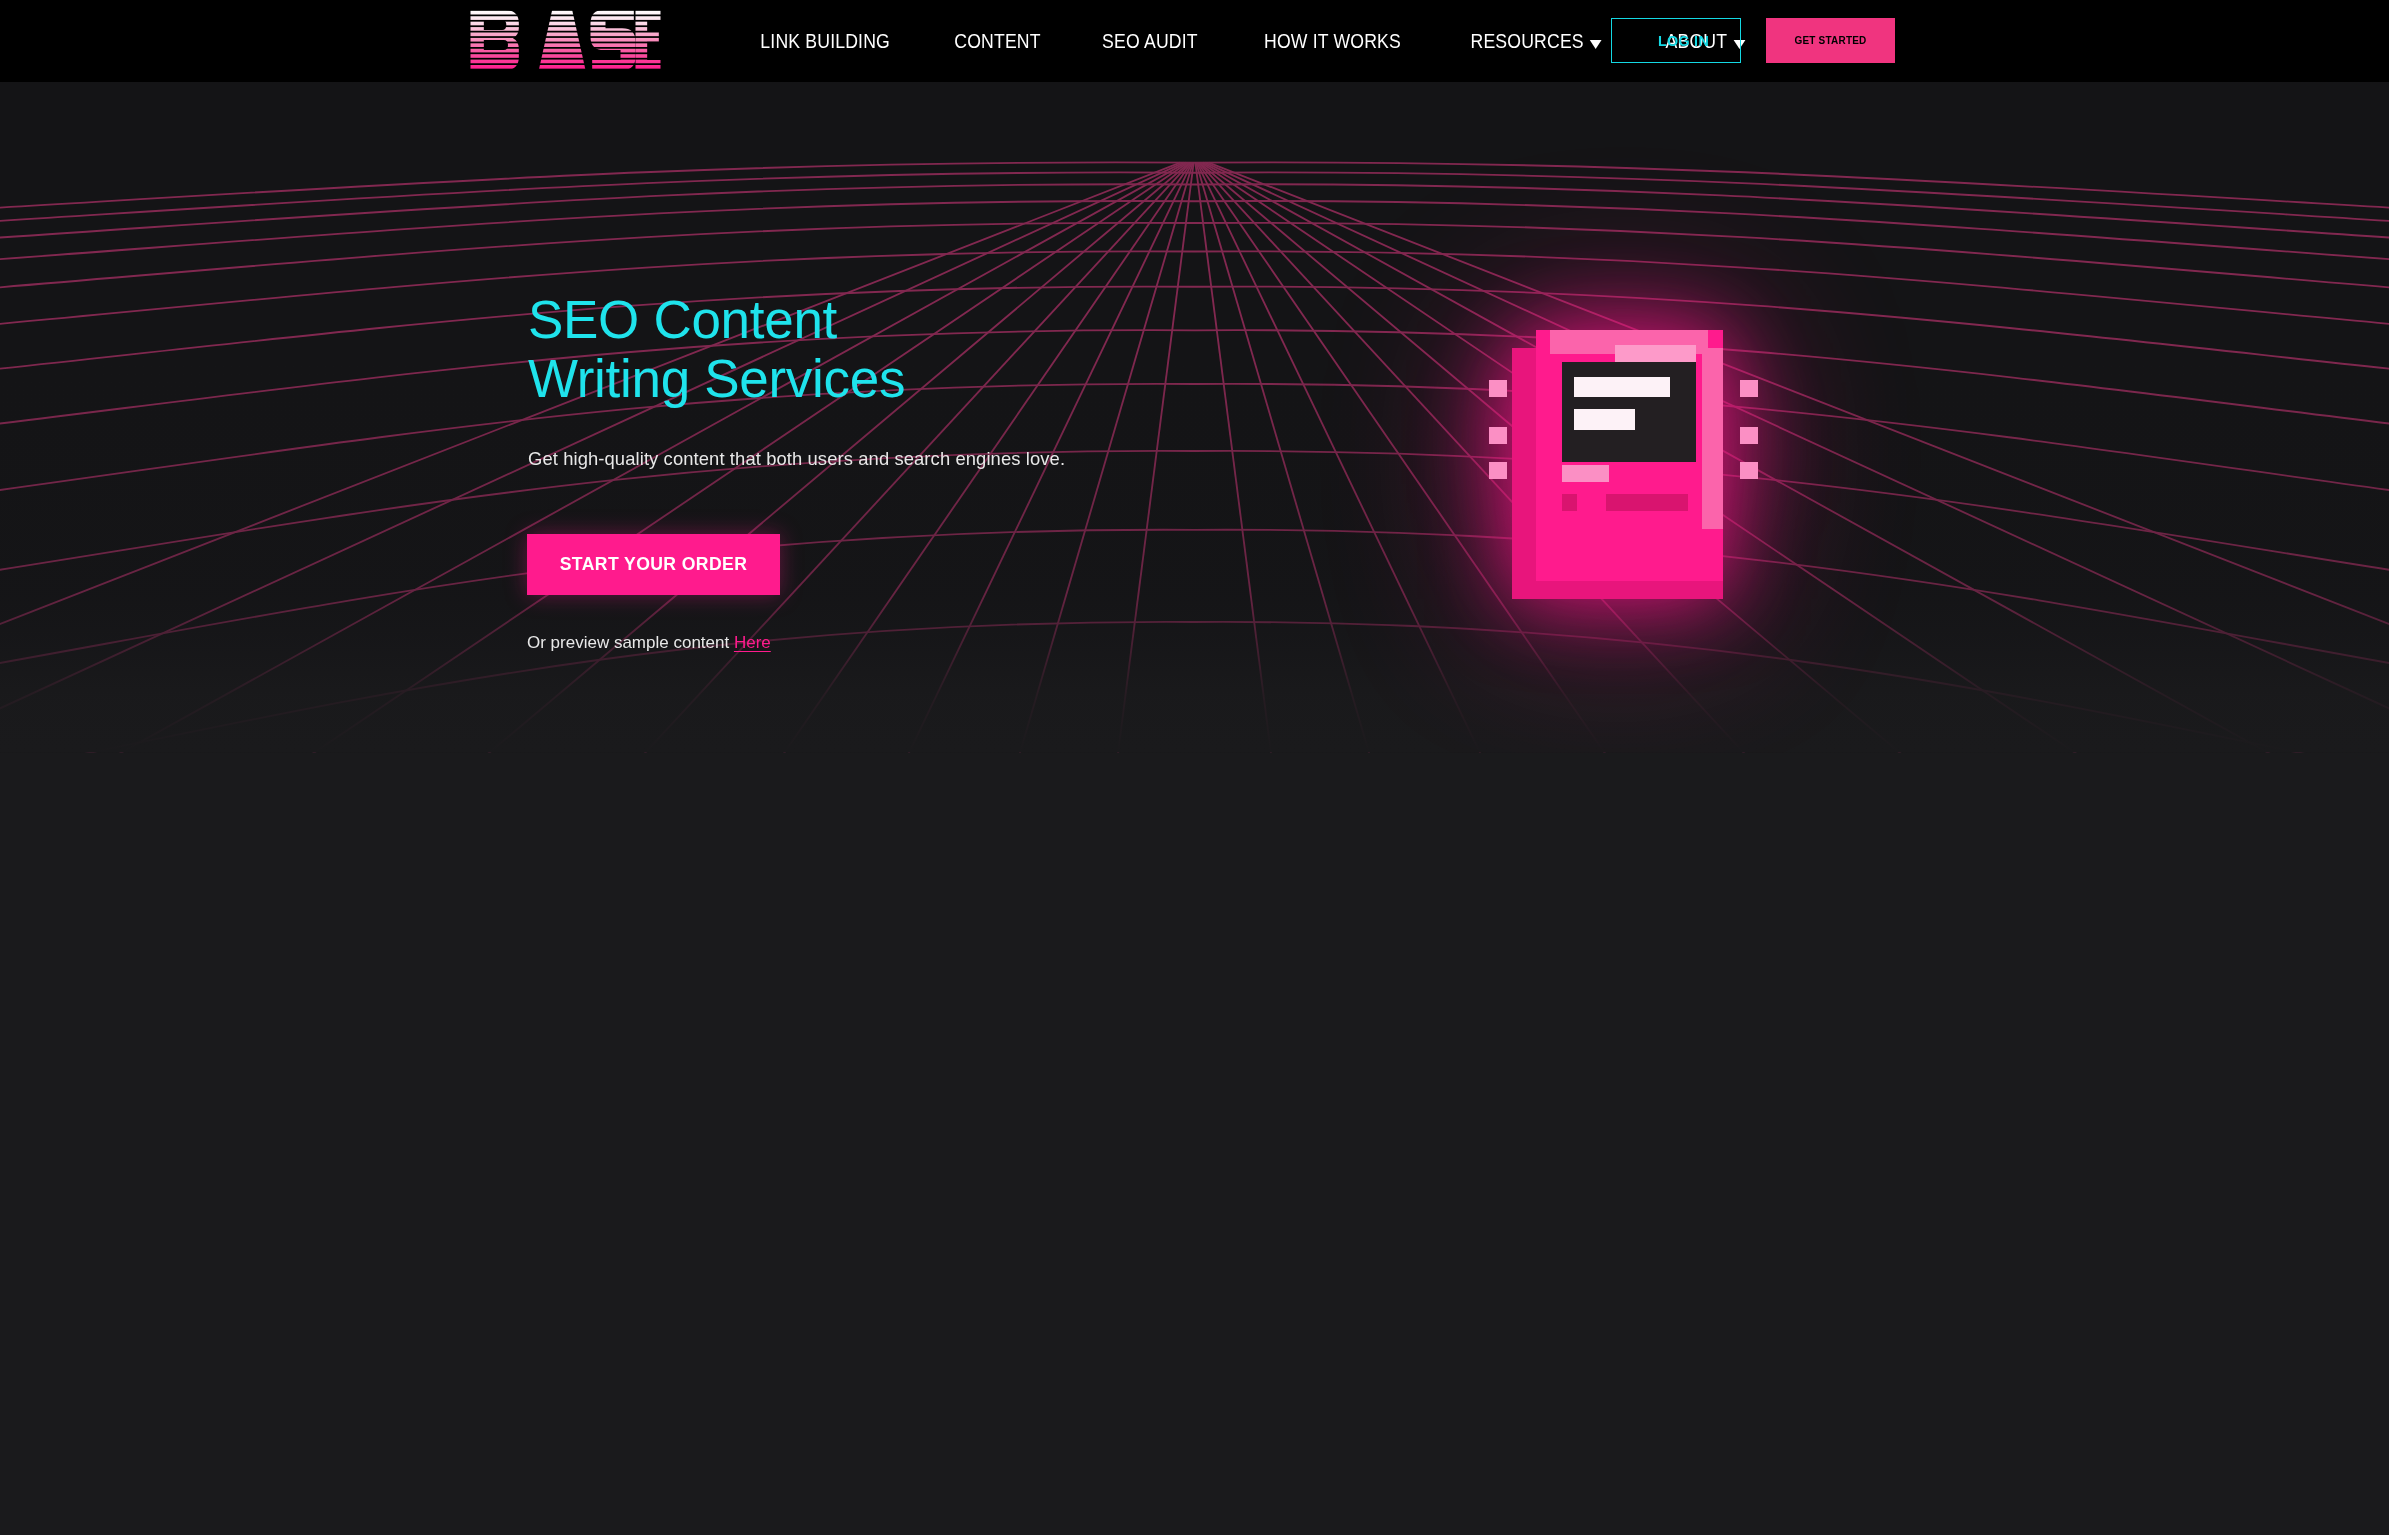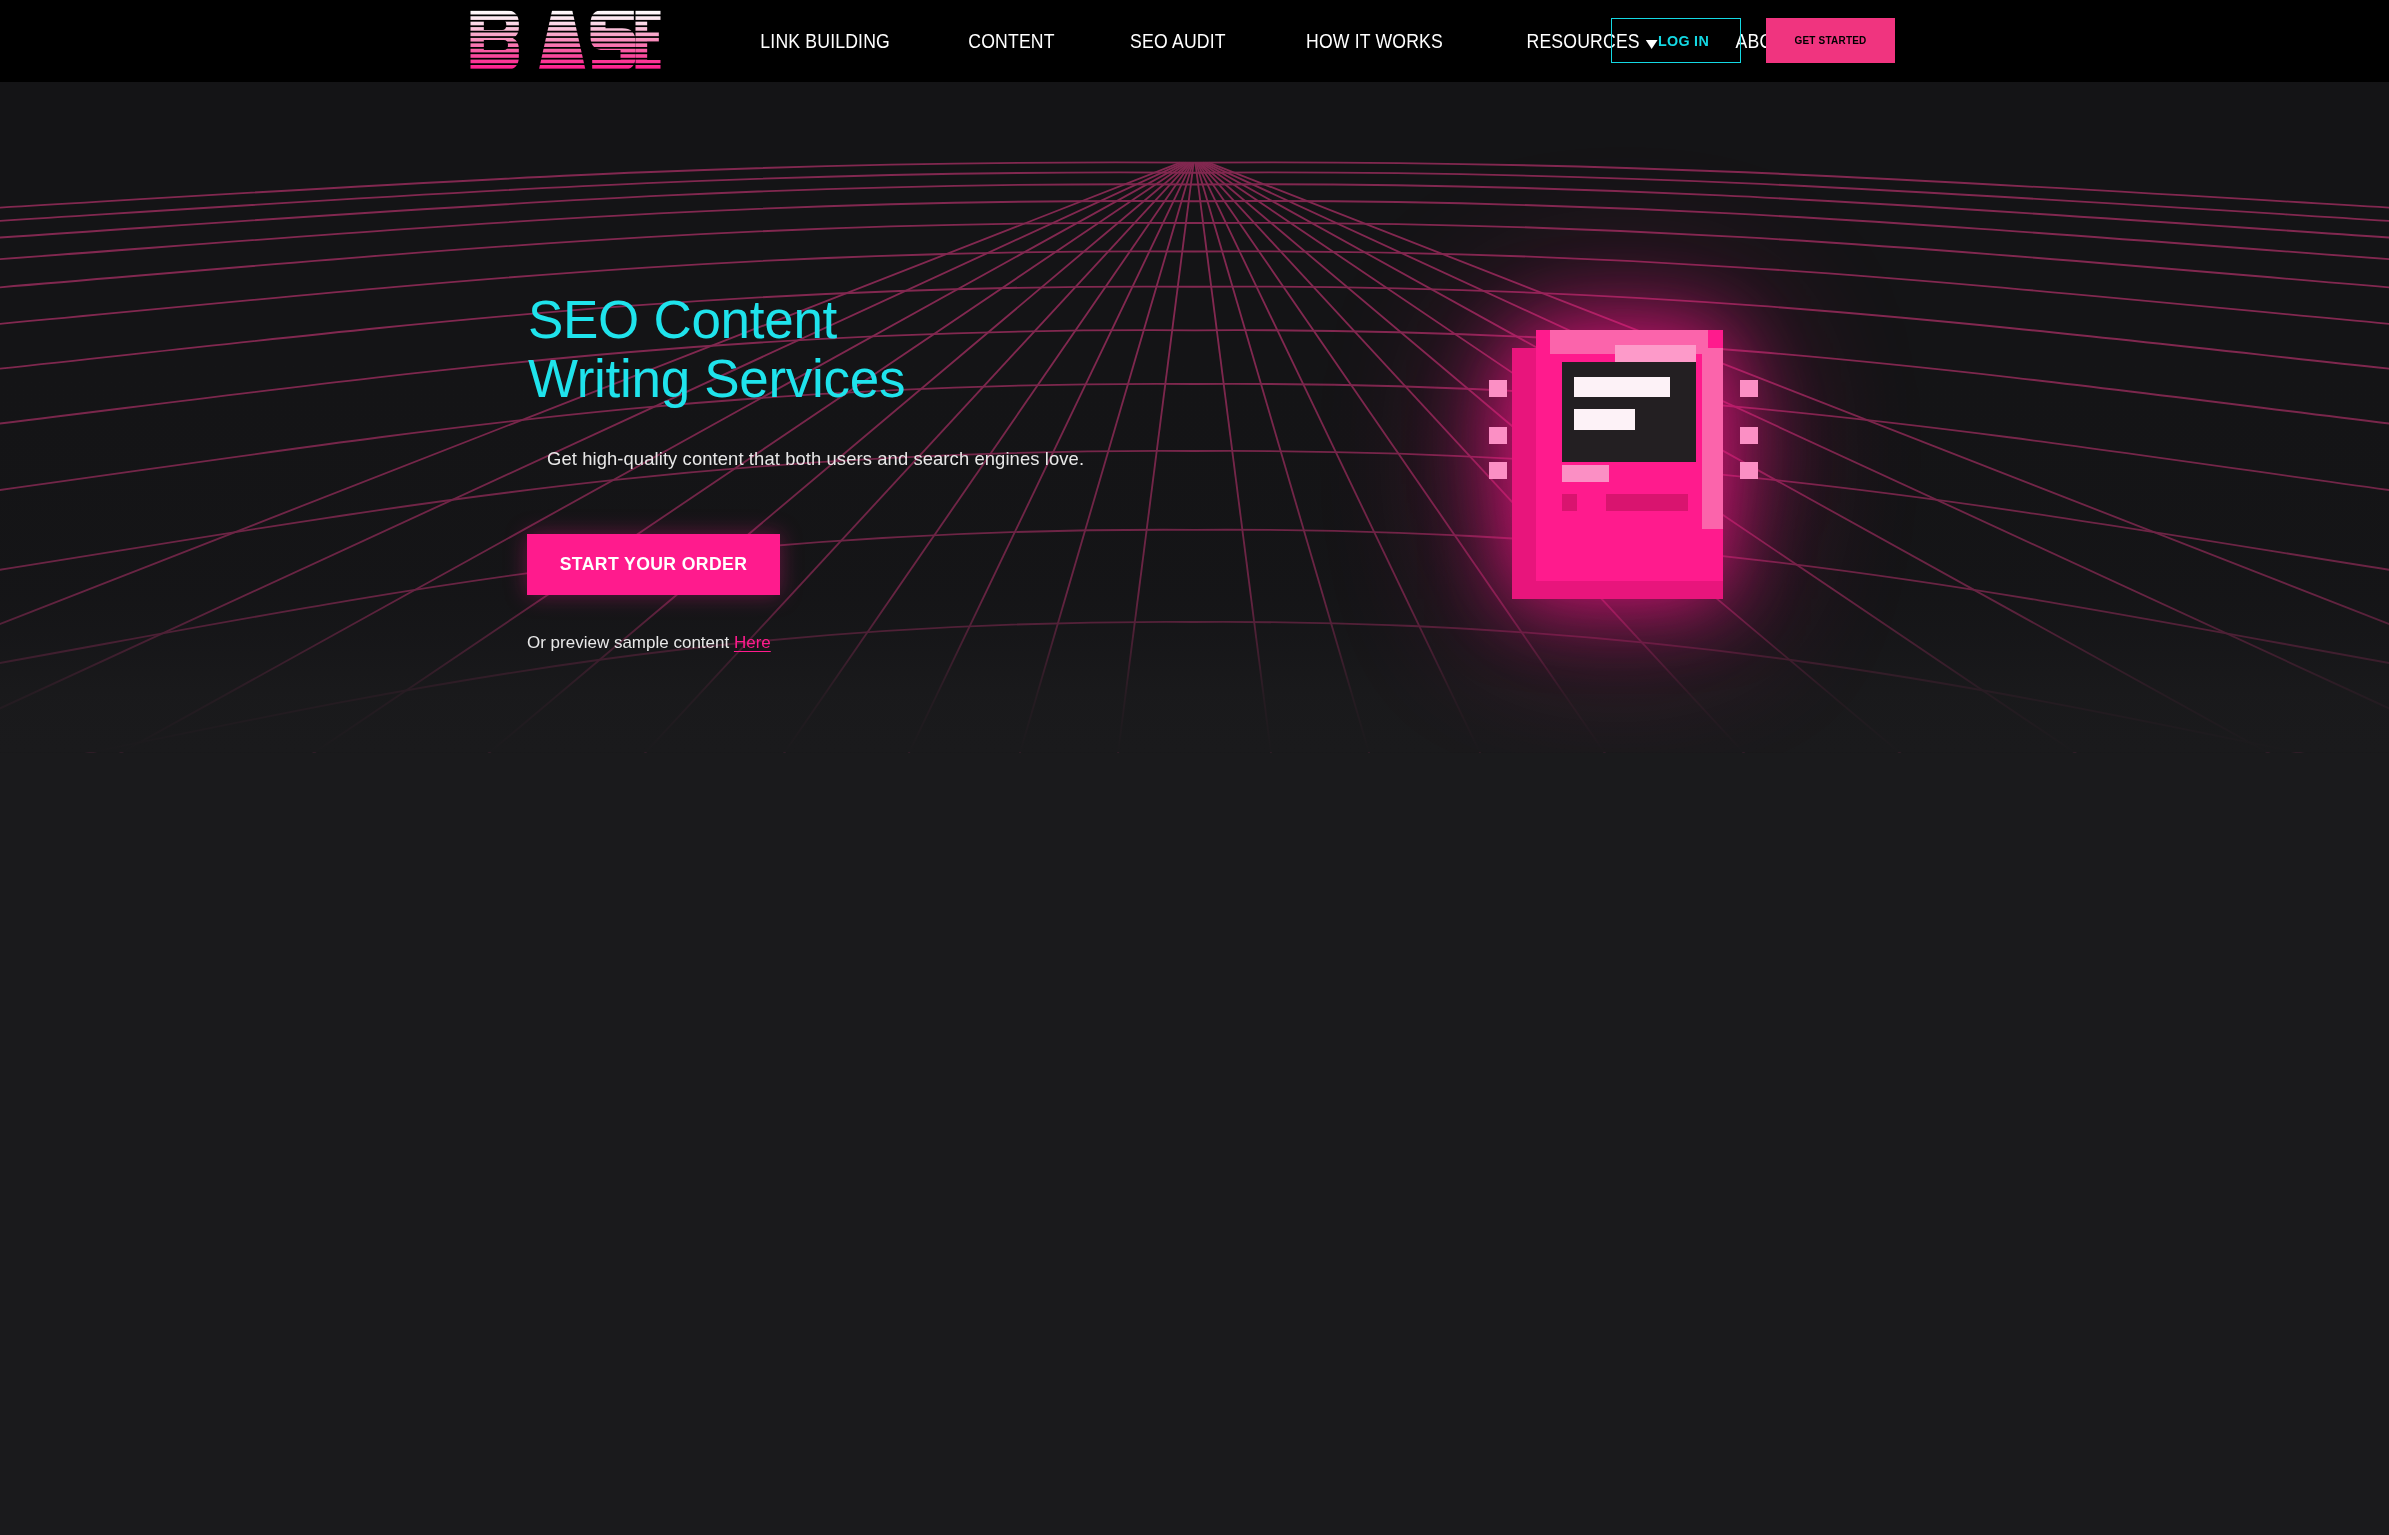--- a/index.html
+++ b/index.html
@@ -25,21 +25,21 @@
     width:195px; height:60px;
   }
   .logo svg{ display:block; width:195px; height:60px; }
 
   .nav-links{
     position:absolute;
     left:726px; top:0;
     height:82px;
     display:flex;
     align-items:center;
-    gap:14px;
+    gap:0;
   }
   .nav-link{
     color:#ffffff;
     font-family:"Liberation Sans", sans-serif;
     font-size:21px;
     letter-spacing:0.2px;
     padding:0 22px;
     white-space:nowrap;
     transform:scaleX(.84);
     transform-origin:center;
@@ -112,21 +112,20 @@
     font-weight:400;
     letter-spacing:-0.3px;
     white-space:pre-line;
   }
   .hero-sub{
     position:absolute;
     left:528px; top:366px;
     color:#e8e8e8;
     font-size:18.4px;
     letter-spacing:0.1px;
-    margin-left:19px;
   }
   .hero-cta{
     position:absolute;
     left:527px; top:452px;
     width:253px; height:61px;
     background:#ff1b8d;
     color:#ffffff;
     border:none;
     font-size:17.6px;
     font-weight:bold;

